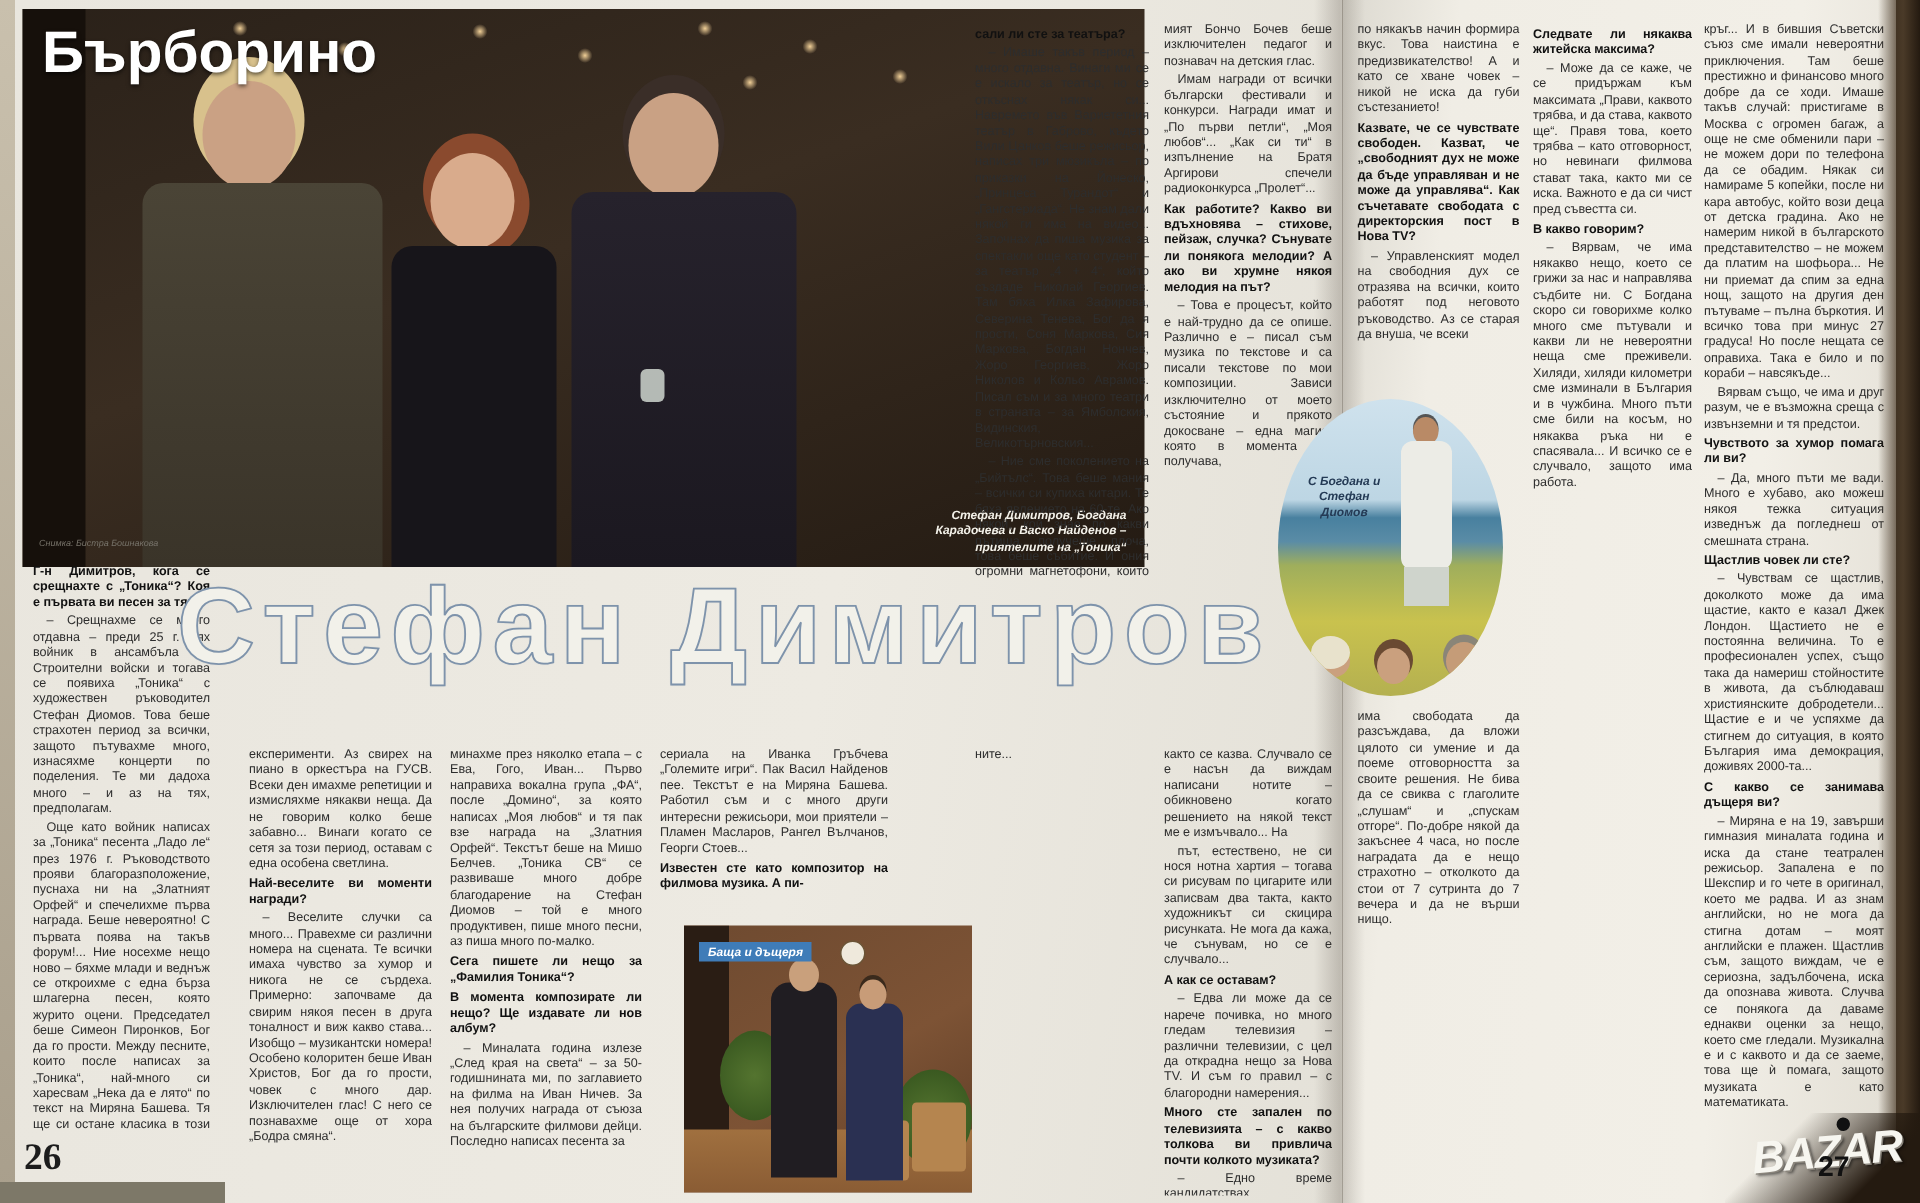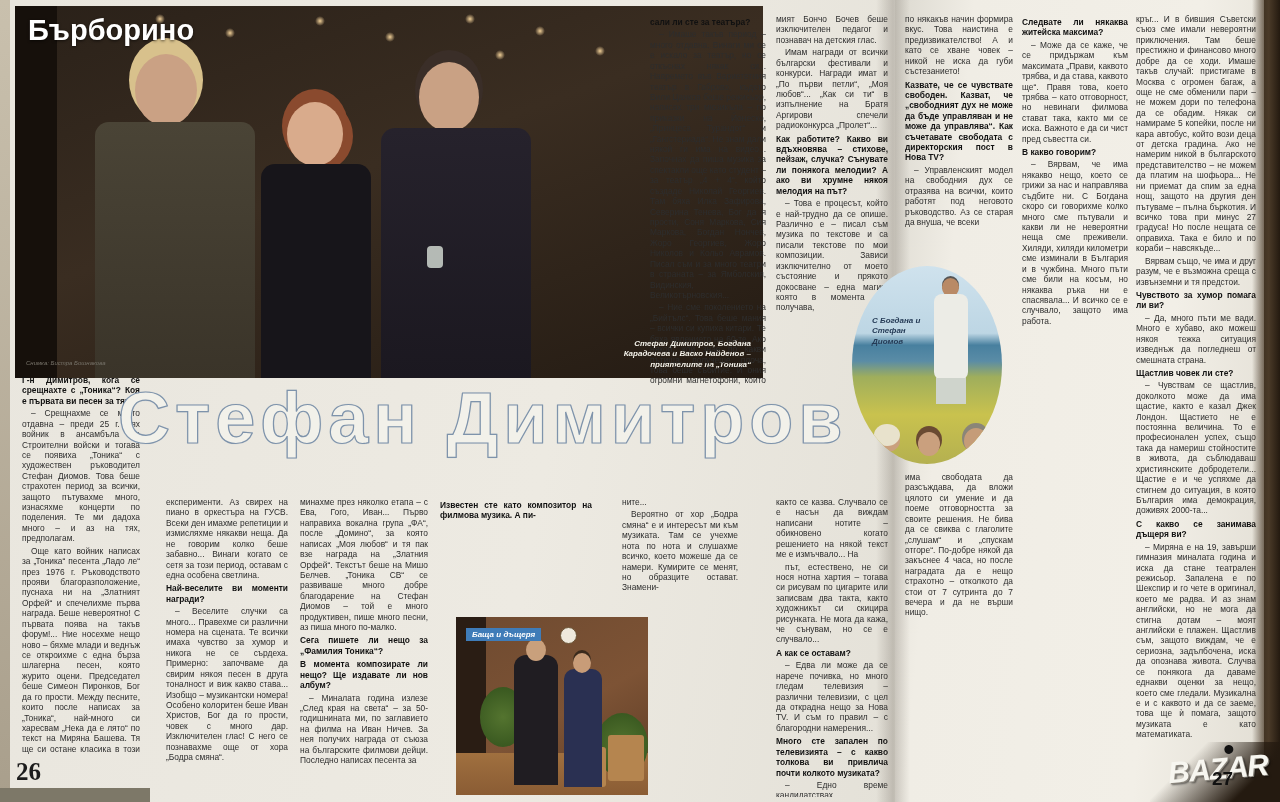--- a/index.html
+++ b/index.html
@@ -26,21 +26,21 @@
   .blk{margin:0 0 2px 0;}
   .blk.q{font-weight:700;color:#111;margin:3px 0 2px 0;}
   .blk.p,.blk.a{text-indent:9px;}
   .blk.first{text-indent:0;}
 
   .c1 {left:22px; top:372px;width:118px;height:382px;}
   .c2 {left:166px;top:497px;width:122px;height:300px;}
   .c3 {left:300px;top:497px;width:128px;height:300px;}
   .c4 {left:440px;top:497px;width:152px;height:116px;}
   .c5t{left:650px;top:14px; width:116px;height:372px;}
-  .c5b{left:622px;top:497px;width:116px;height:298px;}
+  .c5b{left:650px;top:497px;width:116px;height:298px;}
   .c6t{left:776px;top:14px; width:112px;height:372px;}
   .c6b{left:776px;top:497px;width:112px;height:300px;}
   .p1t{left:905px;top:14px; width:108px;height:252px;}
   .p1b{left:905px;top:472px;width:108px;height:322px;}
   .p2 {left:1022px;top:14px;width:106px;height:780px;}
   .p3 {left:1136px;top:14px;width:120px;height:726px;}
 
   
   .headline{position:absolute;left:118px;top:382px;width:960px;z-index:4;white-space:nowrap;}
   .title-main{
@@ -51,21 +51,21 @@
     margin-top:4px;font-size:28px;font-weight:800;letter-spacing:2px;line-height:1;
   }
 
   
   .main-photo{position:absolute;left:15px;top:6px;width:748px;height:372px;overflow:hidden;
     background:linear-gradient(160deg,#2a2119 0%,#3a2d21 45%,#241b13 100%);z-index:2;}
   .ph-light{position:absolute;width:10px;height:10px;border-radius:50%;
     background:radial-gradient(circle,#f0cf97 0%,rgba(240,207,151,0) 70%);}
   .fig-head{position:absolute;border-radius:50%;}
   .fig-body{position:absolute;border-radius:14px 14px 0 0;}
-  .section-label{position:absolute;left:28px;top:14px;color:#fff;font-size:29px;font-weight:700;
+  .section-label{position:absolute;left:28px;top:14px;color:#fff;font-size:39px;font-weight:700;
     text-shadow:0 1px 3px rgba(0,0,0,.6);z-index:3;}
   .main-caption{position:absolute;right:12px;bottom:8px;color:#f4f2ea;font-size:8px;font-style:italic;
     font-weight:700;text-align:right;line-height:1.3;z-index:3;white-space:pre-line;}
   .photo-credit{position:absolute;left:26px;top:360px;font-size:6px;color:#77736a;font-style:italic;z-index:3;}
 
   
   .bottom-photo{position:absolute;left:456px;top:617px;width:192px;height:178px;overflow:hidden;
     background:linear-gradient(150deg,#6e4a30 0%,#7d5335 55%,#5a3a24 100%);z-index:3;}
   .bp-floor{position:absolute;left:0;bottom:0;width:100%;height:42px;background:linear-gradient(#a0703f,#8a5c34);}
   .bp-door{position:absolute;left:0;top:0;width:30px;height:140px;background:#2a1d14;}
@@ -150,30 +150,30 @@
     <div class="blk q">Най-веселите ви моменти награди?</div>
     <div class="blk a">– Веселите случки са много... Правехме си различни номера на сцената. Те всички имаха чувство за хумор и никога не се сърдеха. Примерно: започваме да свирим някоя песен в друга тоналност и виж какво става... Изобщо – музикантски номера! Особено колоритен беше Иван Христов, Бог да го прости, човек с много дар. Изключителен глас! С него се познавахме още от хора „Бодра смяна“.</div>
   </div>
 <div class="col c3">
     <div class="blk p first">минахме през няколко етапа – с Ева, Гого, Иван... Първо направиха вокална група „ФА“, после „Домино“, за която написах „Моя любов“ и тя пак взе награда на „Златния Орфей“. Текстът беше на Мишо Белчев. „Тоника СВ“ се развиваше много добре благодарение на Стефан Диомов – той е много продуктивен, пише много песни, аз пиша много по-малко.</div>
     <div class="blk q">Сега пишете ли нещо за „Фамилия Тоника“?</div>
     <div class="blk q">В момента композирате ли нещо? Ще издавате ли нов албум?</div>
     <div class="blk a">– Миналата година излезе „След края на света“ – за 50-годишнината ми, по заглавието на филма на Иван Ничев. За нея получих награда от съюза на българските филмови дейци. Последно написах песента за</div>
   </div>
 <div class="col c4">
+    <div class="blk p first">сериала на Иванка Гръбчева „Големите игри“. Пак Васил Найденов пее. Текстът е на Миряна Башева. Работил съм и с много други интересни режисьори, мои приятели – Пламен Масларов, Рангел Вълчанов, Георги Стоев...</div>
     <div class="blk q">Известен сте като композитор на филмова музика. А пи-</div>
   </div>
 <div class="col c5t">
     <div class="blk q first">сали ли сте за театъра?</div>
     <div class="blk a">– Имаше такъв период – много отдавна. Винаги ми се е искало за театър, но се откъснах някак си... Навремето във Вариететния театър в Габрово, където Вили Цанков беше режисьор, написах три мюзикъла – по приказки на Йонеско, „Принцеса Турандот“ и „Гангстериада“. Не знам дали някой ги има на видео... Започнах да пиша музика за спектакли още като студент – за театър „4 + 4“, който създаде Николай Георгиев. Там бяха Илка Зафирова, Северина Тенева, Бог да я прости, Соня Маркова, Сия Маркова, Богдан Нончев, Жоро Георгиев, Жоро Николов и Кольо Аврамов. Писал съм и за много театри в страната – за Ямболския, Видинския, Великотърновския...</div>
     <div class="blk a">– Ние сме поколението на „Бийтълс“. Това беше мания – всички си купиха китари. Те бяха явлението на 60-те. Ако някой, кой знае по какви пътища, получеше плоча, това беше събитие. И ония огромни магнетофони, които се носеха по купо-</div>
   </div>
 <div class="col c5b">
     <div class="blk p first">ните...</div>
-    <div class="blk p">Вероятно от хор „Бодра смяна“ е и интересът ми към музиката. Там се учехме нота по нота и слушахме всичко, което можеше да се намери. Кумирите се менят, но образците остават. Знамени-</div>
   </div>
 <div class="col c6t">
     <div class="blk p first">мият Бончо Бочев беше изключителен педагог и познавач на детския глас.</div>
     <div class="blk p">Имам награди от всички български фестивали и конкурси. Награди имат и „По първи петли“, „Моя любов“... „Как си ти“ в изпълнение на Братя Аргирови спечели радиоконкурса „Пролет“...</div>
     <div class="blk q">Как работите? Какво ви вдъхновява – стихове, пейзаж, случка? Сънувате ли понякога мелодии? А ако ви хрумне някоя мелодия на път?</div>
     <div class="blk a">– Това е процесът, който е най-трудно да се опише. Различно е – писал съм музика по текстове и са писали текстове по мои композиции. Зависи изключително от моето състояние и прякото докосване – една магия, която в момента се получава,</div>
   </div>
 <div class="col c6b">
     <div class="blk p first">както се казва. Случвало се е насън да виждам написани нотите – обикновено когато решението на някой текст ме е измъчвало... На</div>
     <div class="blk p">път, естествено, не си нося нотна хартия – тогава си рисувам по цигарите или записвам два такта, както художникът си скицира рисунката. Не мога да кажа, че сънувам, но се е случвало...</div>
@@ -207,21 +207,21 @@
     <div class="blk a">– Миряна е на 19, завърши гимназия миналата година и иска да стане театрален режисьор. Запалена е по Шекспир и го чете в оригинал, което ме радва. И аз знам английски, но не мога да стигна дотам – моят английски е плажен. Щастлив съм, защото виждам, че е сериозна, задълбочена, иска да опознава живота. Случва се понякога да даваме еднакви оценки за нещо, което сме гледали. Музикална е и с каквото и да се заеме, това ще ѝ помага, защото музиката е като математиката.</div>
   </div>
 
 <div class="inset">
   <div class="in-man-head"></div>
   <div class="in-man"></div>
   <div class="in-man-shorts"></div>
   <div class="in-head" style="left:22px;top:158px;width:26px;height:22px;background:#e8e2cc;box-shadow:0 6px 0 0 #caa07e"></div>
   <div class="in-head" style="left:66px;top:166px;width:22px;height:24px;background:#caa07e;box-shadow:0 -4px 0 2px #6a4a32"></div>
   <div class="in-head" style="left:112px;top:162px;width:24px;height:26px;background:#c59c78;box-shadow:0 -3px 0 2px #8a8578"></div>
-  <div class="inset-caption" style="white-space: pre-line;">С Богдана и
+  <div class="inset-caption" style="white-space: pre-line; text-align: center;">С Богдана и
 Стефан
 Диомов</div>
 </div>
 
 <div class="bottom-photo">
   <div class="bp-door"></div>
   <div class="bp-floor"></div>
   <div class="bp-clock"></div>
   <div class="bp-plant" style="left:24px;top:70px;width:46px;height:60px"></div>
   <div class="bp-plant" style="left:140px;top:96px;width:52px;height:64px"></div>

